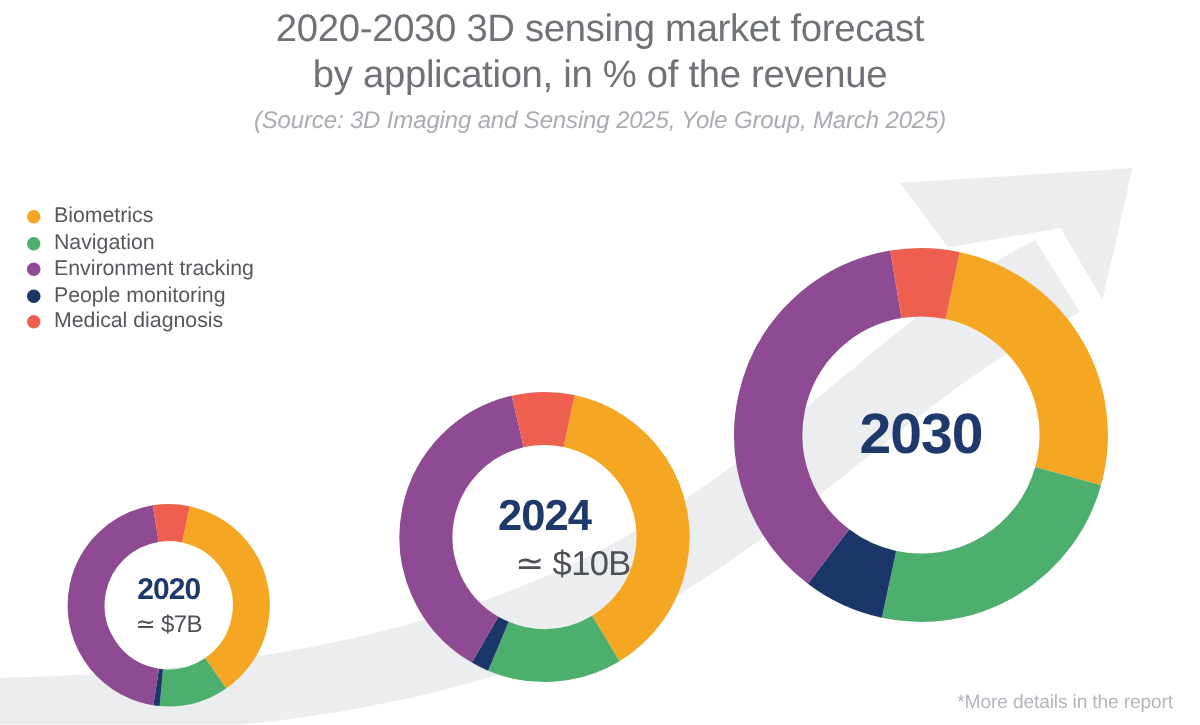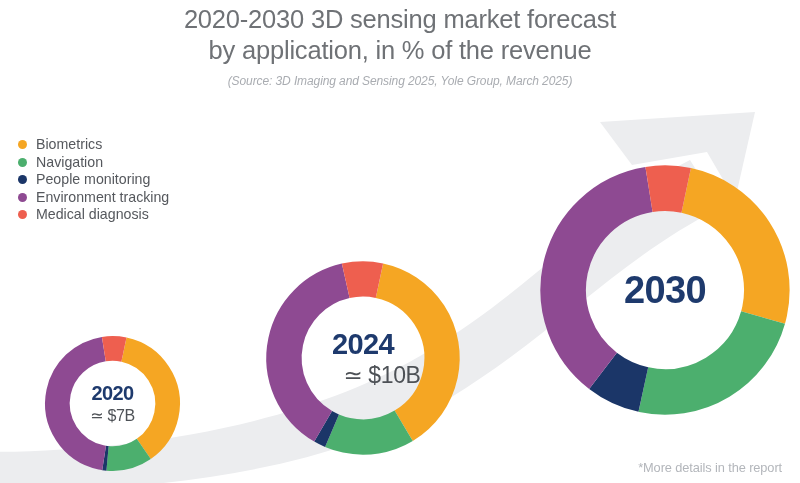--- a/index.html
+++ b/index.html
@@ -32,21 +32,21 @@
     pointer-events: none;
   }
   .title-line {
     font-size: 25.5px;
     line-height: 31px;
     color: #6f7276;
     font-weight: 400;
     letter-spacing: -0.2px;
   }
   .subtitle-line {
-    font-size: 12px;
+    font-size: 16px;
     line-height: 20px;
     color: #a9acb1;
     font-style: italic;
     margin-top: 5px;
     letter-spacing: -0.1px;
   }
 
   
   .legend {
     position: absolute;
@@ -116,21 +116,21 @@
   }
 
   #donut-2020 { left: 40px; top: 331px; width: 145px; height: 145px; }
   #donut-2020 .donut-year  { font-size: 20px; }
   #donut-2020 .donut-value { font-size: 16px; }
 
   #donut-2024 { left: 259px; top: 254px; width: 208px; height: 208px; }
   #donut-2024 .donut-year  { font-size: 29px; }
   #donut-2024 .donut-value { font-size: 23px; margin-left: 38px; }
 
-  #donut-2030 { left: 531px; top: 156px; width: 268px; height: 268px; }
+  #donut-2030 { left: 480px; top: 156px; width: 268px; height: 268px; }
   #donut-2030 .donut-year  { font-size: 38px; }
   #donut-2030 .donut-value { font-size: 30px; }
 
   
   .footnote {
     position: absolute;
     right: 18px;
     bottom: 8px;
     font-size: 12.8px;
     color: #b3b6bb;
@@ -161,26 +161,26 @@
   <div class="legend">
     <div class="legend-item">
       <span class="legend-dot" style="background-color: rgb(245, 166, 35);"></span>
       <span class="legend-label">Biometrics</span>
     </div>
     <div class="legend-item">
       <span class="legend-dot" style="background-color: rgb(76, 175, 110);"></span>
       <span class="legend-label">Navigation</span>
     </div>
     <div class="legend-item">
+      <span class="legend-dot" style="background-color: rgb(142, 74, 146);"></span>
+      <span class="legend-label">Environment tracking</span>
+    </div>
+    <div class="legend-item">
       <span class="legend-dot" style="background-color: rgb(27, 54, 104);"></span>
       <span class="legend-label">People monitoring</span>
-    </div>
-    <div class="legend-item">
-      <span class="legend-dot" style="background-color: rgb(142, 74, 146);"></span>
-      <span class="legend-label">Environment tracking</span>
     </div>
     <div class="legend-item">
       <span class="legend-dot" style="background-color: rgb(238, 95, 79);"></span>
       <span class="legend-label">Medical diagnosis</span>
     </div>
   </div>
 
   <div class="donut" id="donut-2020">
     <svg viewBox="0 0 100 100" width="145" height="145">
         <circle cx="50" cy="50" r="38" fill="none" stroke="#F5A623" stroke-width="17" stroke-dasharray="88.3416 238.7610" stroke-dashoffset="0.0000" transform="rotate(-78 50 50)"></circle>

